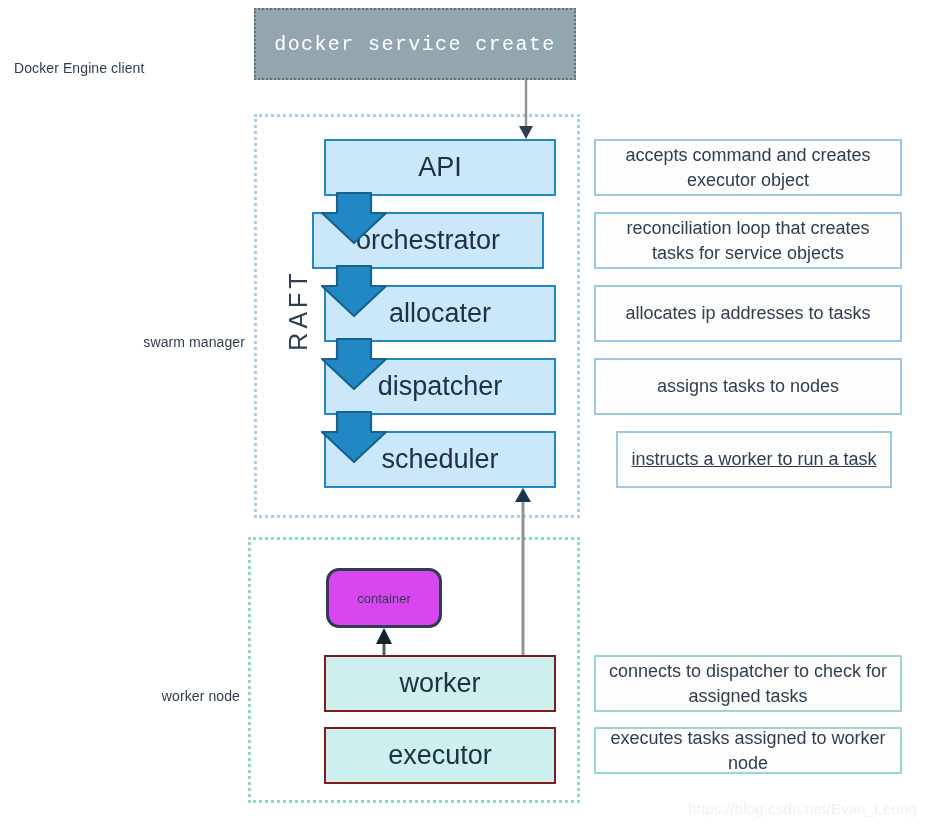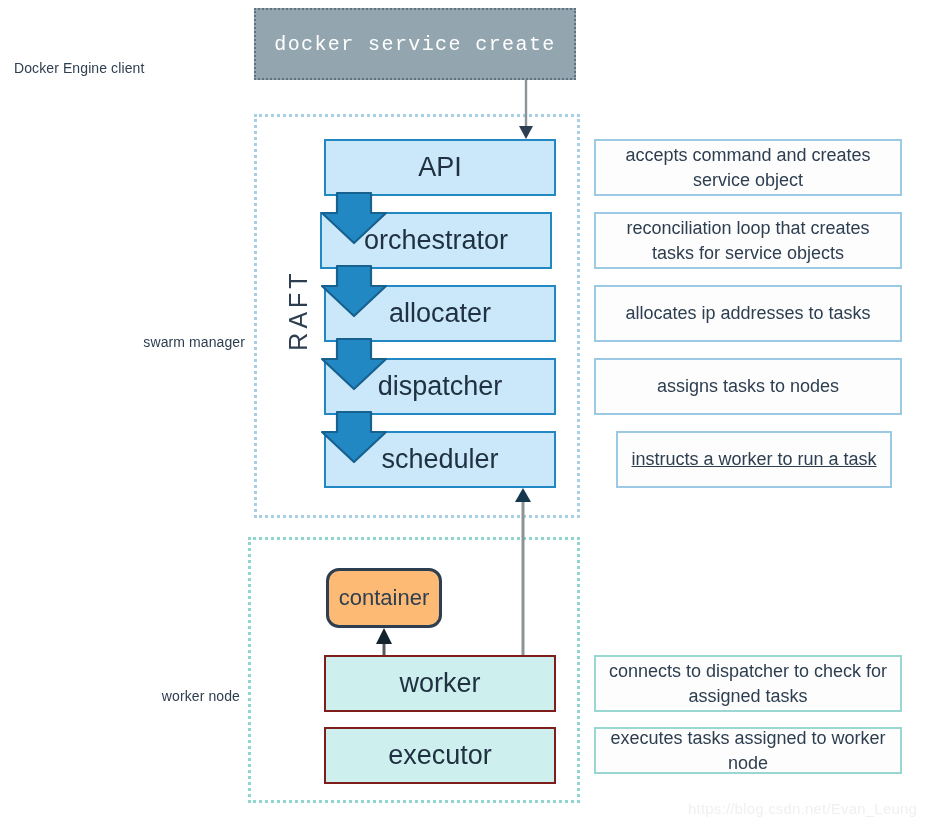--- a/index.html
+++ b/index.html
@@ -81,27 +81,27 @@
     background: #cbe8fb;
     border: 2px solid #2288c4;
   }
   .blk-teal {
     background: #cdf0ef;
     border: 2px solid #7f1d1d;
   }
 
   
   .container-box {
-    background: #fdba74;
+    background: #d946ef;
     border: 3px solid #2c3e50;
     border-radius: 13px;
     display: flex;
     align-items: center;
     justify-content: center;
-    font-size: 22px;
+    font-size: 13px;
     color: #2d3e50;
   }
 
   
   .note {
     background: #fdfdfd;
     display: flex;
     align-items: center;
     justify-content: center;
     text-align: center;
@@ -141,29 +141,29 @@
   </div>
 
   <div class="abs region-manager" style="left:254px; top:114px; width:326px; height:404px;"></div>
 
   <div class="abs side-label" style="left:40px; top:306px; width:205px;text-align:right;">swarm manager</div>
 
   <div class="abs raft" style="left:238px; top:295px; width:120px; height:30px; line-height:30px;">RAFT</div>
 
   <div class="abs blk blk-blue" style="left:324px; top:139px; width:232px; height:57px;">API</div>
 
-  <div class="abs blk blk-blue" style="left:320px; top:212px; width:232px; height:57px;">orchestrator</div>
+  <div class="abs blk blk-blue" style="left:312px; top:212px; width:232px; height:57px;">orchestrator</div>
 
   <div class="abs blk blk-blue" style="left:324px; top:285px; width:232px; height:57px;">allocater</div>
 
   <div class="abs blk blk-blue" style="left:324px; top:358px; width:232px; height:57px;">dispatcher</div>
 
   <div class="abs blk blk-blue" style="left:324px; top:431px; width:232px; height:57px;">scheduler</div>
 
-  <div class="abs note note-blue" style="left:594px; top:139px; width:308px; height:57px;">accepts command and creates service object</div>
+  <div class="abs note note-blue" style="left:594px; top:139px; width:308px; height:57px;">accepts command and creates executor object</div>
 
   <div class="abs note note-blue" style="left:594px; top:212px; width:308px; height:57px;">reconciliation loop that creates tasks for service objects</div>
 
   <div class="abs note note-blue" style="left:594px; top:285px; width:308px; height:57px;">allocates ip addresses to tasks</div>
 
   <div class="abs note note-blue" style="left:594px; top:358px; width:308px; height:57px;">assigns tasks to nodes</div>
 
   <div class="abs note note-blue" style="left:616px; top:431px; width:276px; height:57px;text-decoration:underline;">instructs a worker to run a task</div>
 
   <div class="abs region-worker" style="left:248px; top:537px; width:332px; height:266px;"></div>

